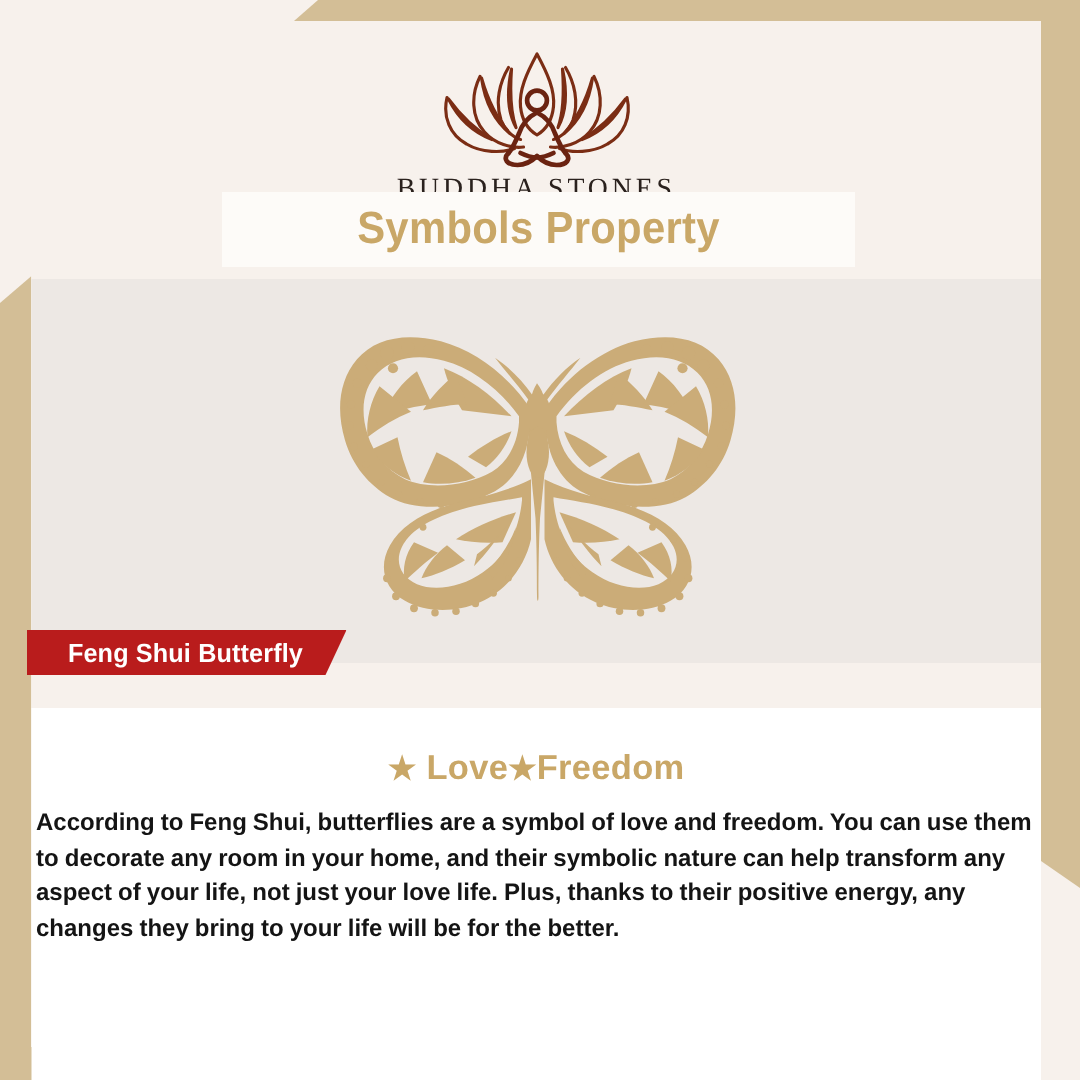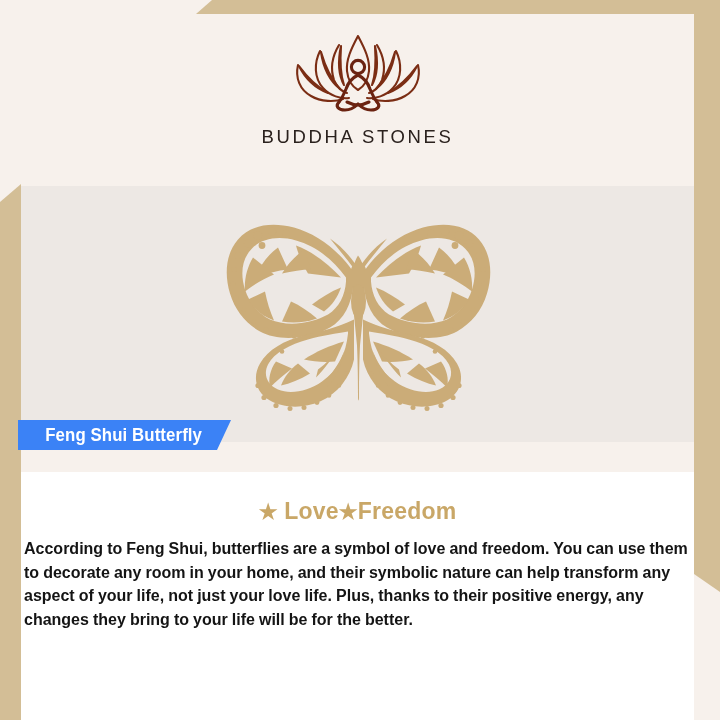--- a/index.html
+++ b/index.html
@@ -72,22 +72,22 @@
     display: flex;
     flex-direction: column;
     align-items: center;
   }
   .logo-mark {
     width: 150px;
     height: 84px;
     display: block;
   }
   .logo-word {
-    margin-top: 12px;
-    font-family: Liberation Sans, sans-serif;
+    margin-top: 2px;
+    font-family: Liberation Serif, serif;
     font-size: 18.5px;
     letter-spacing: 2.6px;
     color: #2a211d;
     font-weight: 400;
   }
 
   
   .title-band {
     position: absolute;
     left: 127px;
@@ -126,21 +126,21 @@
     height: 205px;
   }
 
   
   .tag-banner {
     position: absolute;
     left: -3px;
     top: 234px;
     height: 30px;
     width: 213px;
-    background: #3b82f6;
+    background: #b91c1c;
     clip-path: polygon(0 0, 100% 0, calc(100% - 14px) 100%, 0 100%);
     display: flex;
     align-items: center;
   }
   .tag-text {
     margin-left: 24px;
     color: #ffffff;
     font-weight: 700;
     font-size: 17.5px;
     font-family: "Liberation Sans Narrow", "Liberation Sans", sans-serif;
@@ -219,20 +219,23 @@
           <path d="M75 45 C69 48 65 53 63 59 C60 66 58 70 56 72"></path>
           <path d="M75 45 C81 48 85 53 87 59 C90 66 92 70 94 72"></path>
 
           <path d="M56 72 C52 76 55 80 62 80 C68 80 72 77 75 74 C78 77 82 80 88 80 C95 80 98 76 94 72"></path>
           <path d="M64 72 C68 74 72 75 75 75 C78 75 82 74 86 72"></path>
         </g>
       </svg>
       <div class="logo-word">BUDDHA STONES</div>
     </div>
 
+    <div class="title-band">
+      <div class="title-text">Symbols Property</div>
+    </div>
 
     <div class="stage">
       <svg class="butterfly" viewBox="0 0 320 205" aria-hidden="true">
         <g fill="#CBAC78">
 
           <path d="M160 44 C156 50 154 60 154 72 C154 84 155 96 156 104 C157 114 158 124 159 134
                    C159.5 145 160 160 160 186 C160 190 161 190 161 186
                    C161 160 161.5 145 162 134 C163 124 164 114 165 104
                    C166 96 167 84 167 72 C167 60 165 50 160 44 Z"></path>
           <ellipse cx="160.5" cy="64" rx="8.5" ry="14"></ellipse>

